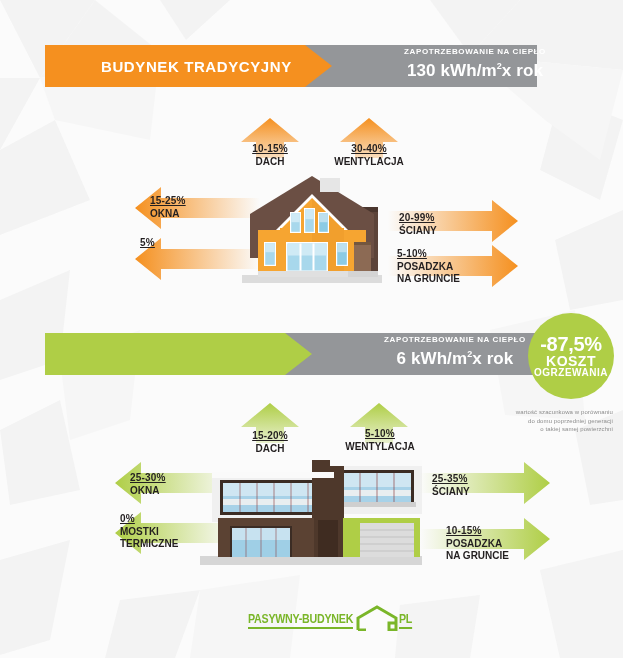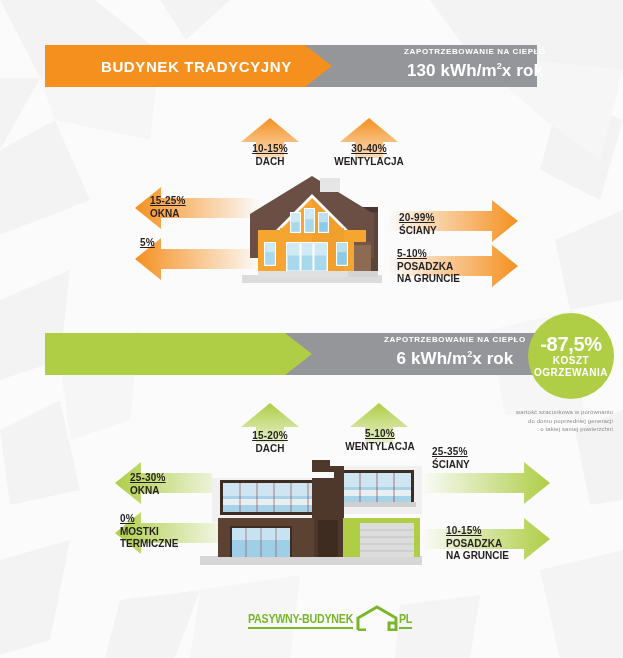--- a/index.html
+++ b/index.html
@@ -42,21 +42,21 @@
   .banner-right .big{font-size:17px;font-weight:bold;letter-spacing:.1px;line-height:19px;}
   .banner-right .big sup{font-size:9px;vertical-align:super;}
 
   
   .badge{
     position:absolute;border-radius:50%;
     display:flex;flex-direction:column;align-items:center;justify-content:center;
     color:#ffffff;text-align:center;
   }
   .badge .pct{font-size:20px;font-weight:bold;letter-spacing:-.3px;line-height:21px;}
-  .badge .l1{font-size:10px;font-weight:bold;letter-spacing:.5px;line-height:12px;}
+  .badge .l1{font-size:14px;font-weight:bold;letter-spacing:.5px;line-height:12px;}
   .badge .l2{font-size:10px;font-weight:bold;letter-spacing:.5px;line-height:12px;}
 
   
   .footnote{
     position:absolute;text-align:right;color:#8d8d8d;
     font-size:6px;line-height:8.5px;letter-spacing:.1px;
   }
 
   
   .arrow{position:absolute;}
@@ -416,21 +416,21 @@
     <defs>
           <linearGradient id="gRight1" x1="0" y1="0" x2="1" y2="0">
       <stop offset="0" stop-color="#AFCE46" stop-opacity="0"></stop>
       <stop offset=".55" stop-color="#AFCE46" stop-opacity=".55"></stop>
       <stop offset="1" stop-color="#AFCE46" stop-opacity="1"></stop>
     </linearGradient>
         </defs>
     <polygon points="130,21 104,0 104,11 0,11 0,31 104,31 104,42" fill="url(#gRight1)"></polygon>
   </svg>
 </div>
-<div class="lbl l" style="left:432px;top:446px;width:100px;">
+<div class="lbl l" style="left:432px;top:473px;width:100px;">
   <div class="pct">25-35%</div>
   <div>ŚCIANY</div>
 </div>
 
 <div class="arrow" style="left:420px;top:518px;">
   <svg width="130" height="42" viewBox="0 0 130 42">
     <polygon points="130,21 104,0 104,11 0,11 0,31 104,31 104,42" fill="url(#gRight1)"></polygon>
   </svg>
 </div>
 <div class="lbl l" style="left:446px;top:525px;width:110px;">

